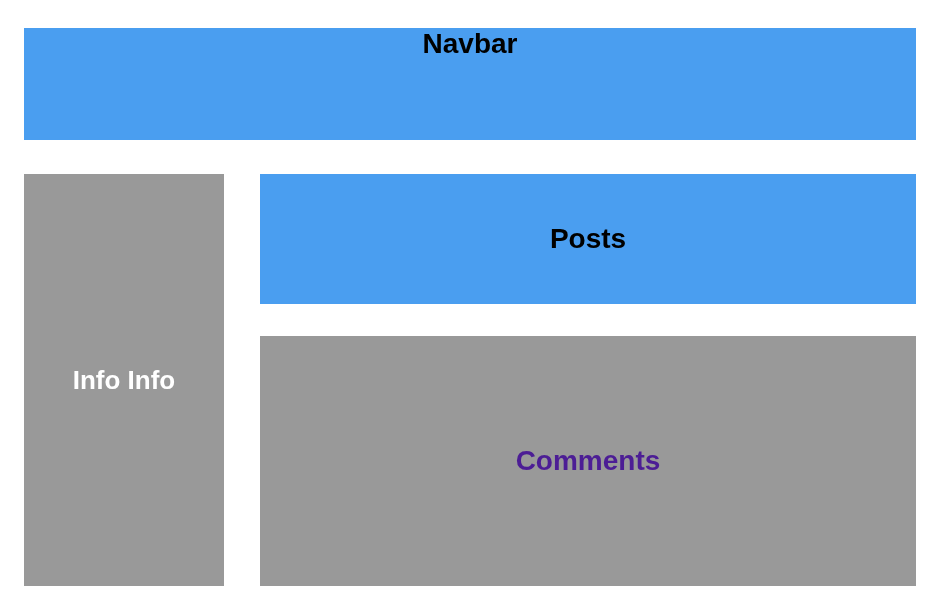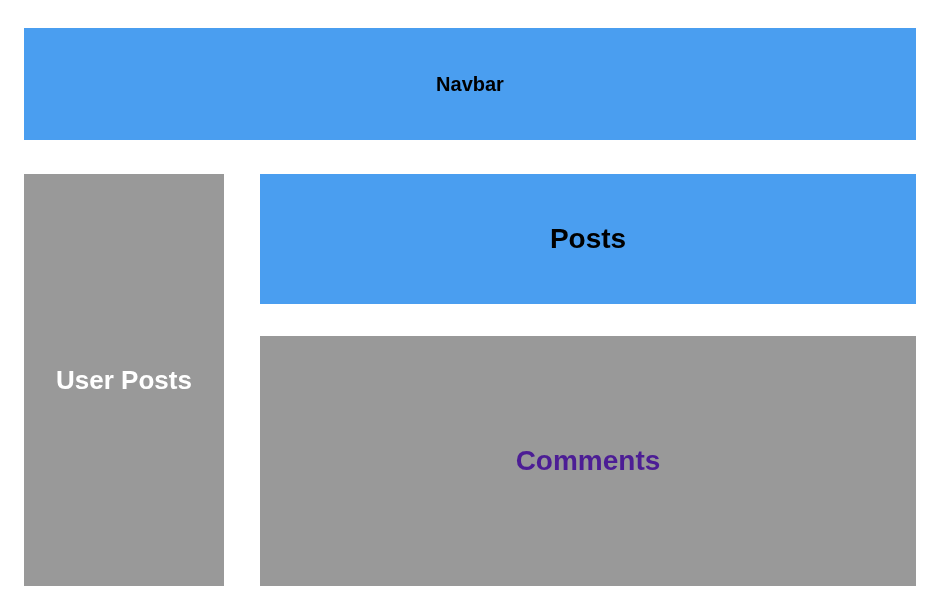--- a/index.html
+++ b/index.html
@@ -18,24 +18,23 @@
       width: 100%;
       height: 100%;
       display: flex;
       flex-direction: column;
       gap: 34px;
     }
     .navbar {
       background: #4A9EF0;
       height: 112px;
       display: flex;
-      align-items: center;
       justify-content: center;
       color: #000000;
-      font-size: 20px;
+      font-size: 28px;
       font-weight: 700;
     }
     .body-row {
       flex: 1;
       display: flex;
       gap: 36px;
     }
     .sidebar {
       background: #999999;
       width: 200px;
@@ -75,21 +74,21 @@
   </style>
 </head>
 <body>
 
 <div class="container">
   <div class="navbar">
     <span>Navbar</span>
   </div>
   <div class="body-row">
     <div class="sidebar">
-      <span>User Posts</span>
+      <span>Info Info</span>
     </div>
     <div class="main-col">
       <div class="posts">
         <span>Posts</span>
       </div>
       <div class="comments">
         <span>Comments</span>
       </div>
     </div>
   </div>

